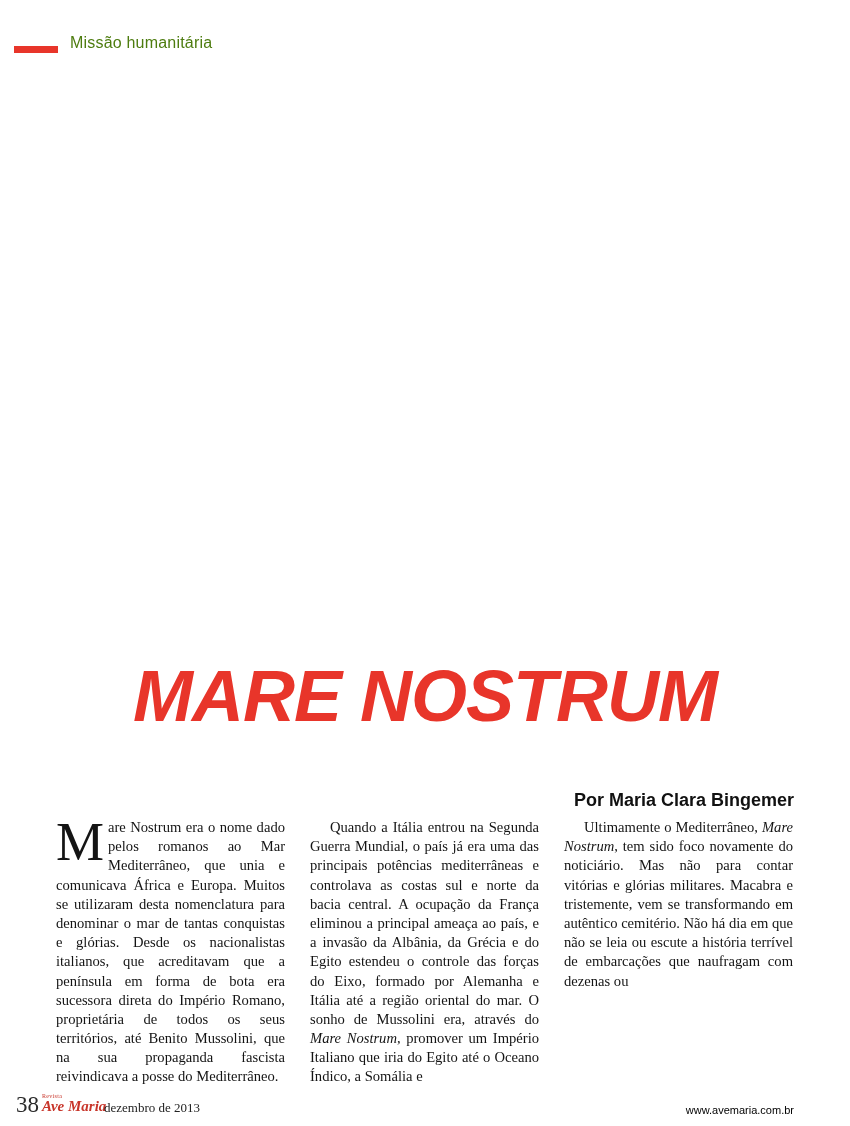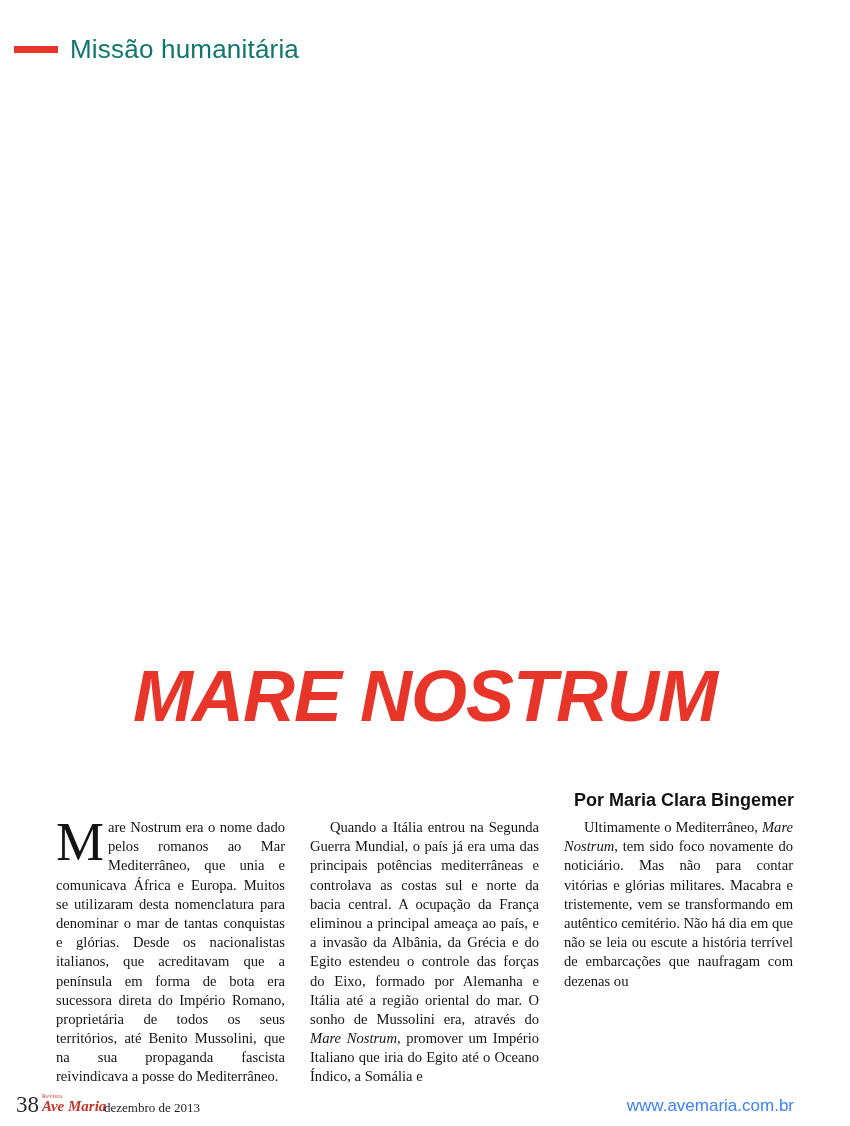--- a/index.html
+++ b/index.html
@@ -23,23 +23,23 @@
     left: 14px;
     width: 44px;
     height: 7px;
     background: #e8352a;
   }
   .kicker-text {
     position: absolute;
     top: 34px;
     left: 70px;
     font-family: "Liberation Sans", sans-serif;
-    font-size: 26px;
+    font-size: 16px;
     font-weight: 400;
-    color: #0f766e;
+    color: #4d7c0f;
     letter-spacing: 0.2px;
   }
 
   
   .photo {
     position: absolute;
     top: 0;
     left: 0;
     width: 850px;
     height: 628px;
@@ -236,22 +236,22 @@
     position: absolute;
     left: 104px; bottom: 10px;
     font-family: "Liberation Serif", serif;
     font-size: 13px;
     color: #222;
   }
   .site {
     position: absolute;
     right: 56px; bottom: 10px;
     font-family: "Liberation Sans", sans-serif;
-    font-size: 17px;
-    color: #3b82f6;
+    font-size: 11px;
+    color: #000000;
   }
 </style>
 </head>
 <body>
 
 <div class="photo">
   <div class="sky"></div>
   <div class="far-town"></div>
   <div class="hillside"></div>
   <div class="buildings"></div>

